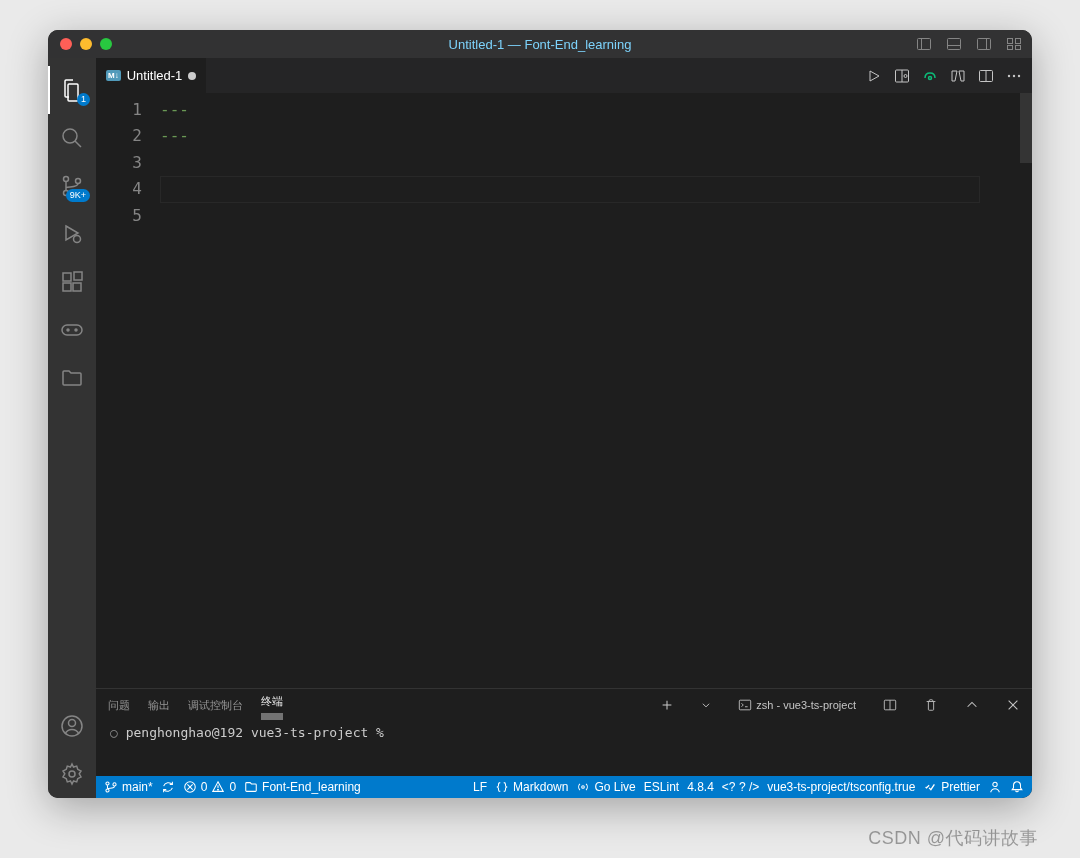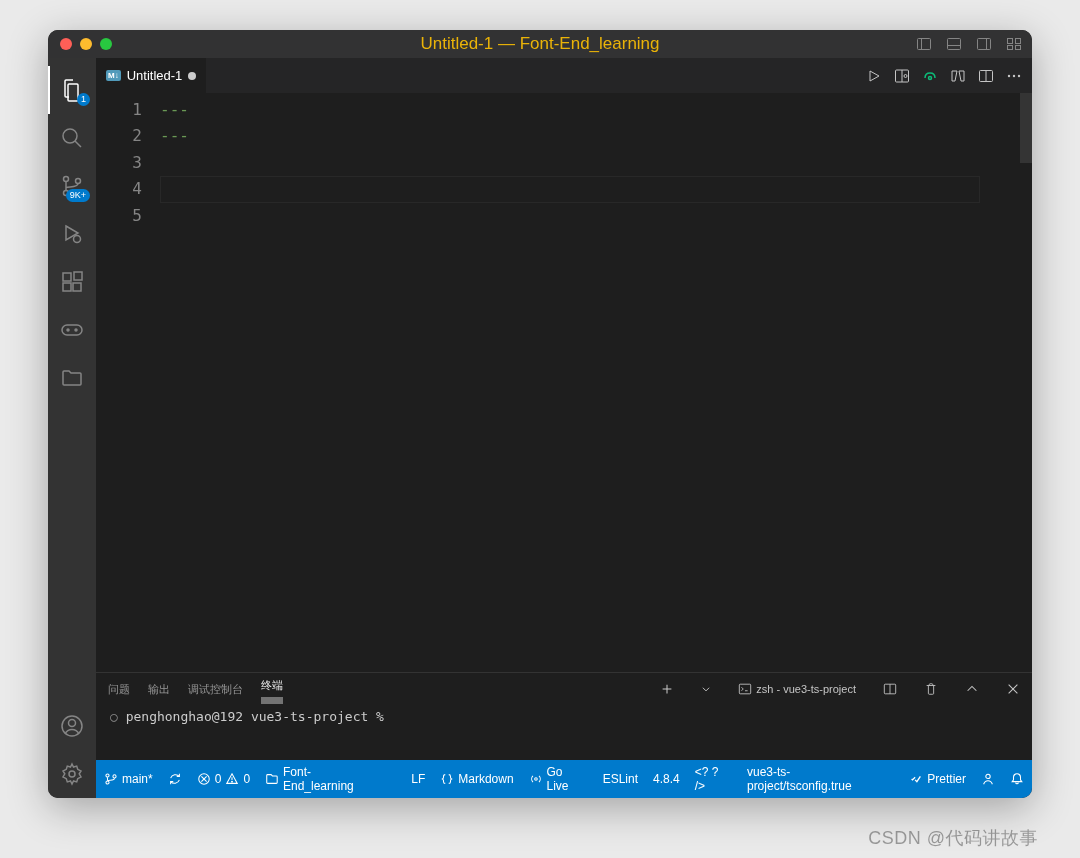--- a/index.html
+++ b/index.html
@@ -40,22 +40,22 @@
 .traffic-lights .dot {
   width: 12px; height: 12px; border-radius: 50%;
 }
 .dot.red { background: #ff5f57; }
 .dot.yellow { background: #febc2e; }
 .dot.green { background: #28c840; }
 .title-text {
   position: absolute;
   left: 50%;
   transform: translateX(-50%);
-  color: #eab308;
-  font-size: 17px;
+  color: #7dd3fc;
+  font-size: 13px;
 }
 .title-right {
   position: absolute;
   right: 10px;
   display: flex;
   gap: 14px;
   color: #858585;
 }
 .title-right svg, .tab-actions svg, .activitybar svg, .panel-right svg, .status-item svg { display: block; }
 .body {
@@ -220,28 +220,28 @@
   font-size: 11px;
 }
 .panel-body {
   flex: 1;
   padding: 4px 14px;
   font-family: Menlo, Consolas, monospace;
   font-size: 13px;
   color: #cccccc;
 }
 .statusbar {
-  height: 38px;
+  height: 22px;
   background: #007acc;
   color: #ffffff;
   display: flex;
   align-items: center;
   font-size: 12px;
   padding: 0 8px;
-  gap: 15px;
+  gap: 8px;
   flex-shrink: 0;
 }
 .status-item {
   display: flex;
   align-items: center;
   gap: 4px;
   cursor: pointer;
 }
 .status-spacer { flex: 1; }
 .watermark {

